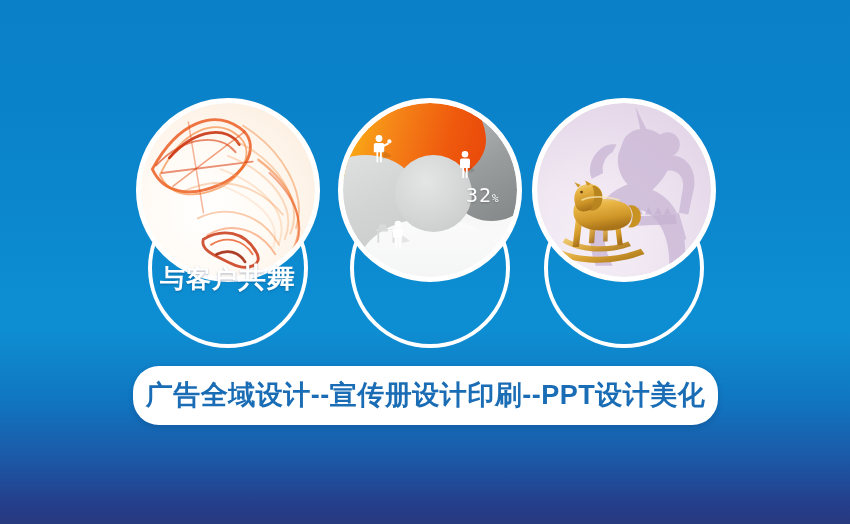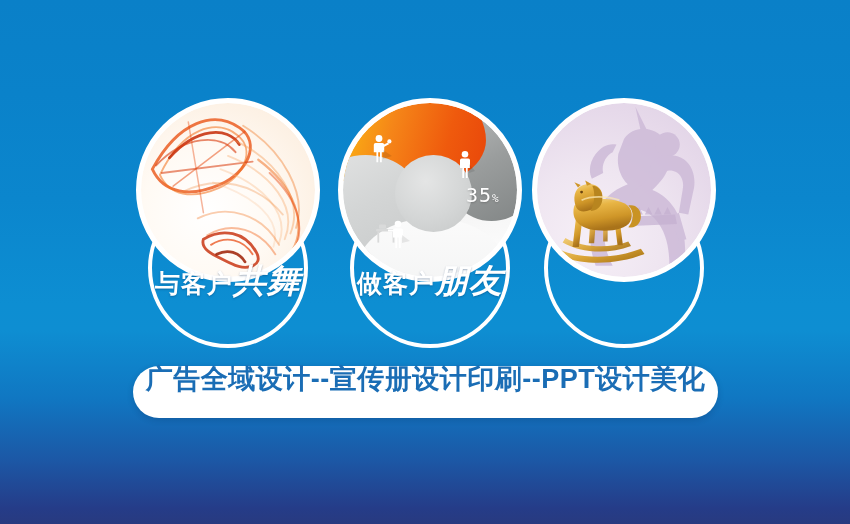--- a/index.html
+++ b/index.html
@@ -65,21 +65,21 @@
     text-align: center;
     color: #ffffff;
     font-size: 25px;
     font-weight: bold;
     letter-spacing: 1px;
     line-height: 1;
     white-space: nowrap;
     z-index: 3;
     text-shadow: 0 1px 2px rgba(0,40,90,.35);
   }
-  .caption .strong { font-size: 33px; font-style: italic; }
+  .caption .strong { font-size: 28px; }
 
   
   .ring-upper {
     position: absolute;
     left: 8px;
     top: 8px;
     width: 184px;
     height: 184px;
     border-radius: 50%;
     border: 5px solid #ffffff;
@@ -167,25 +167,26 @@
   .horse-shadow-wrap svg { position: absolute; inset: 0; width: 100%; height: 100%; }
   .horse-wrap { position: absolute; left: 8%; top: 44%; width: 62%; height: 48%; }
   .horse-wrap svg { width: 100%; height: 100%; }
 
   
   .banner {
     position: absolute;
     left: 133px;
     top: 366px;
     width: 585px;
-    height: 52px;
+    height: 59px;
     background: #ffffff;
     border-radius: 26px;
     box-shadow: 0 2px 6px rgba(0,20,60,.18);
     display: flex;
+    align-items: center;
     justify-content: center;
   }
   .banner-text {
     color: #1a6db5;
     font-size: 27px;
     font-weight: bold;
     letter-spacing: 0.5px;
     white-space: nowrap;
     line-height: 1;
   }
@@ -240,21 +241,21 @@
 
       <div class="ring-upper">
         <div class="disc">
           <div class="info-bg"></div>
           <div class="blob blob-gray-right"></div>
           <div class="blob blob-orange"></div>
           <div class="blob blob-gray-left"></div>
           <div class="blob blob-white-bottom"></div>
           <div class="blob blob-gray-mid"></div>
 
-          <div class="pct"><span>35</span><span class="sm">%</span></div>
+          <div class="pct"><span>32</span><span class="sm">%</span></div>
 
           <div class="fig" style="left:16%; top:18%;">
             <svg width="22" height="30" viewBox="0 0 22 30">
               <g fill="#ffffff">
                 <circle cx="8" cy="4.5" r="3.4"></circle>
                 <path d="M4.6,9 h6.8 a1.8,1.8 0 0 1 1.8,1.8 v7.4 h-2.4 v10 h-1.8 v-10 h-1.8 v10 h-1.8 v-10 h-2.6 v-7.4 a1.8,1.8 0 0 1 1.8,-1.8 Z"></path>
                 <path d="M12,11 l5,-2.6 l1,1.8 l-5.2,2.8 Z"></path>
                 <circle cx="18.4" cy="7.4" r="2.1"></circle>
               </g>
               <g fill="#000000" opacity=".10">
@@ -289,23 +290,20 @@
                 <path d="M12,10.6 h8 v1.9 h-8 Z"></path>
               </g>
               <g fill="#000000" opacity=".08">
                 <path d="M26,16 l8,6 l-8,2 Z"></path>
               </g>
             </svg>
           </div>
         </div>
       </div>
 
-      <div class="caption">
-        <span>做客户</span><span class="strong">朋友</span>
-      </div>
     </div>
 
     <div class="card card-3">
       <div class="ring-lower"></div>
 
       <div class="ring-upper">
         <div class="disc">
           <div class="horse-bg"></div>
 
           <div class="horse-shadow-wrap">

